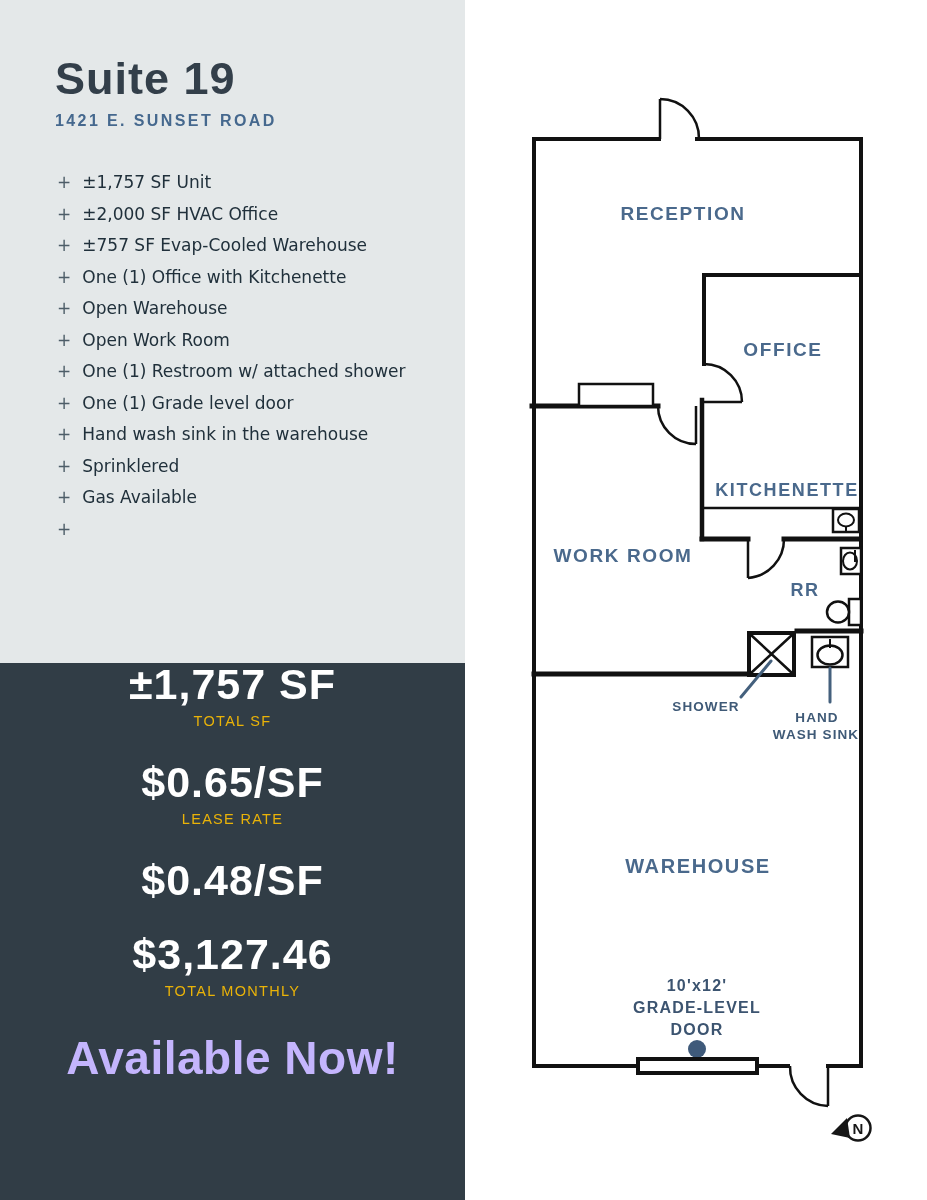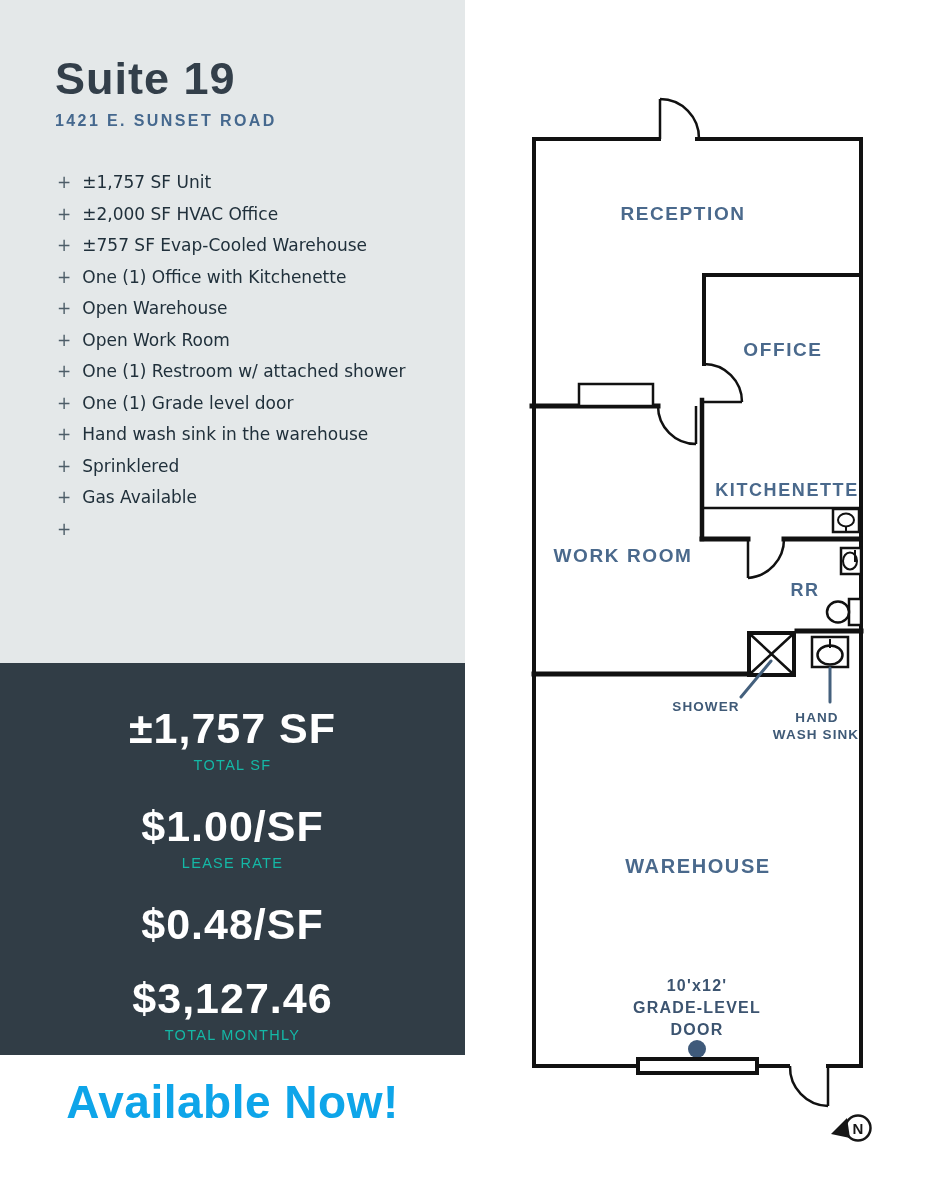--- a/index.html
+++ b/index.html
@@ -24,33 +24,33 @@
     list-style:none;margin:42px 0 0 0;padding:0 14px 0 57px;
   }
   .features li{
     display:flex;gap:11px;margin-bottom:10.5px;
     font-family:"DejaVu Sans",sans-serif;
     font-size:17px;line-height:21px;color:#20303b;
   }
   .features .marker{color:#4d5d68;flex:0 0 auto;}
   
   .stats-panel{
-    position:absolute;left:0;top:663px;width:465px;height:392px;
+    position:absolute;left:0;top:663px;width:465px;height:537px;
     background:#313d46;color:#ffffff;text-align:center;
-    box-sizing:border-box;padding-top:44px;
+    box-sizing:border-box;
   }
   .stat{margin-bottom:31px;}
   .stat-value{
     font-size:43px;font-weight:bold;letter-spacing:1px;line-height:1.0;color:#ffffff;
   }
   .stat-label{
-    margin-top:8px;font-size:14.5px;letter-spacing:1.3px;color:#14b8a6;line-height:1.1;
+    margin-top:8px;font-size:14.5px;letter-spacing:1.3px;color:#eab308;line-height:1.1;
   }
   .availability{
-    margin-top:12px;font-size:46px;font-weight:bold;letter-spacing:.5px;color:#0ea5e9;
+    margin-top:12px;font-size:46px;font-weight:bold;letter-spacing:.5px;color:#c4b5fd;
   }
   
   .plan{position:absolute;left:0;top:0;width:927px;height:1200px;}
   .room-label{
     font-family:"Liberation Sans",sans-serif;font-weight:bold;
     letter-spacing:1.6px;fill:#4a698c;
   }
   .small-label{
     font-family:"Liberation Sans",sans-serif;font-weight:bold;
     letter-spacing:1.1px;fill:#3f5a77;
@@ -118,21 +118,21 @@
         </li>
     </ul>
   </div>
 
   <div class="stats-panel">
     <div class="stat">
       <div class="stat-value">±1,757 SF</div>
       <div class="stat-label">TOTAL SF</div>
     </div>
     <div class="stat">
-      <div class="stat-value">$1.00/SF</div>
+      <div class="stat-value">$0.65/SF</div>
       <div class="stat-label">LEASE RATE</div>
     </div>
     <div class="stat">
       <div class="stat-value">$0.48/SF</div>
     </div>
     <div class="stat">
       <div class="stat-value">$3,127.46</div>
       <div class="stat-label">TOTAL MONTHLY</div>
     </div>
     <div class="availability">Available Now!</div>

